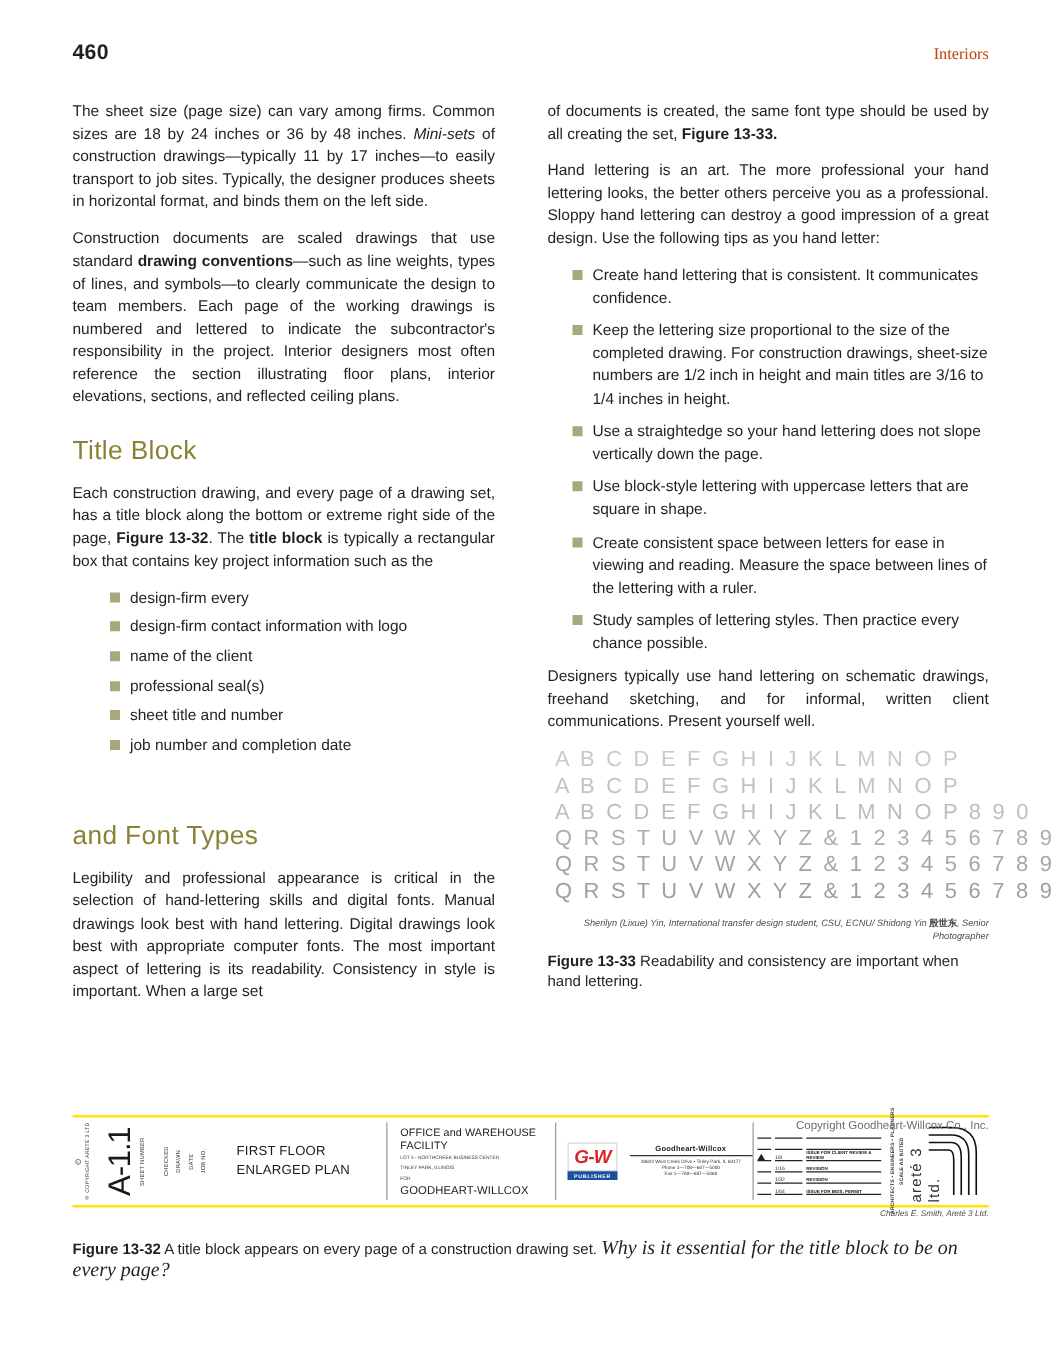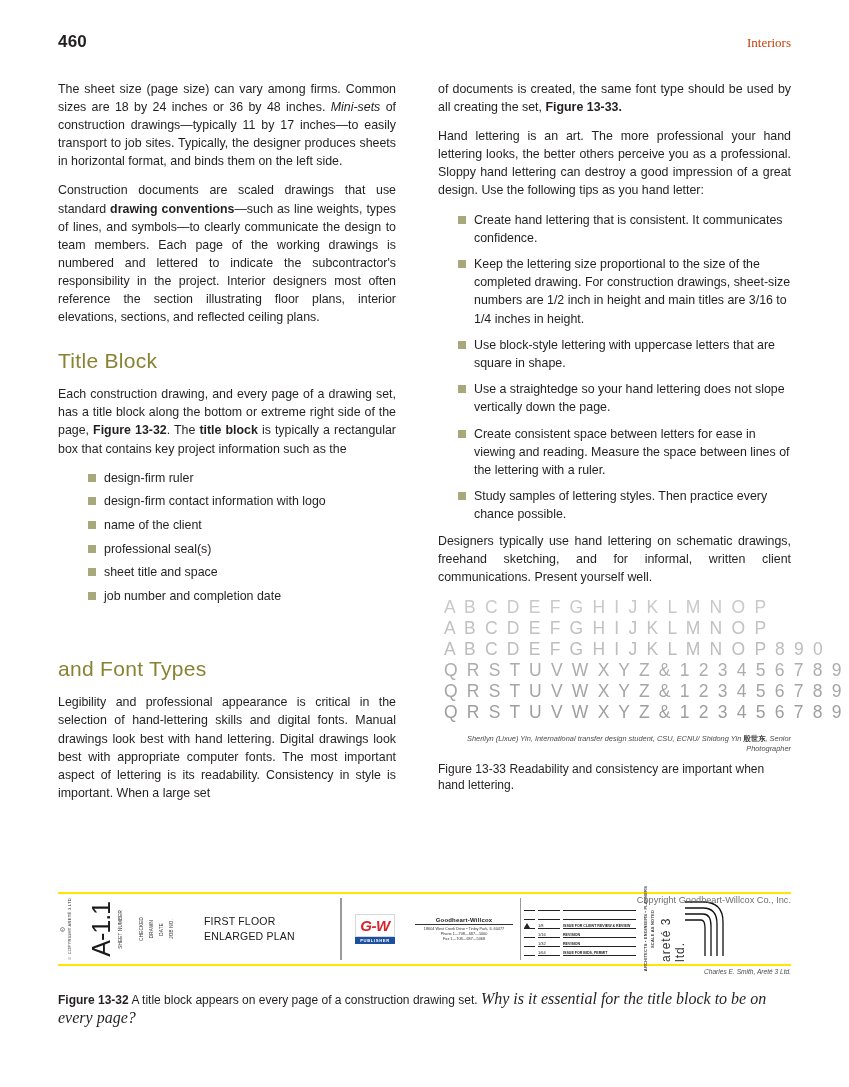--- a/index.html
+++ b/index.html
@@ -112,21 +112,21 @@
     line-height: 10px;
   }
   .credit .cn { font-style: normal; font-weight: bold; color: #3a3a3a; }
 
   .figcap {
     margin-top: 7px;
     font-size: 12px;
     line-height: 16.5px;
     color: #231f20;
   }
-  .figcap b { font-weight: normal; }
+  .figcap b { font-weight: bold; }
 
   
   .tb-wrap {
     position: absolute;
     left: 58px; top: 888px;
     width: 733px; height: 82px;
   }
   .tb-rule {
     position: absolute; left: 0; right: 0; height: 2.2px; background: #ffe500;
   }
@@ -234,44 +234,44 @@
 
       <p class="body"><span>The sheet size (page size) can vary among firms. Common sizes are 18 by 24 inches or 36 by 48 inches. </span><i>Mini-sets</i><span> of construction drawings—typically 11 by 17 inches—to easily transport to job sites. Typically, the designer produces sheets in horizontal format, and binds them on the left side.</span></p>
 
       <p class="body"><span>Construction documents are scaled drawings that use standard </span><b>drawing conventions</b><span>—such as line weights, types of lines, and symbols—to clearly communicate the design to team members. Each page of the working drawings is numbered and lettered to indicate the subcontractor's responsibility in the project. Interior designers most often reference the section illustrating floor plans, interior elevations, sections, and reflected ceiling plans.</span></p>
 
       <h2 class="section">Title Block</h2>
 
       <p class="body"><span>Each construction drawing, and every page of a drawing set, has a title block along the bottom or extreme right side of the page, </span><b>Figure 13-32</b><span>. The </span><b>title block</b><span> is typically a rectangular box that contains key project information such as the</span></p>
 
       <ul class="blist">
-        <li><span class="sq"></span><span>design-firm ruler</span></li>
+        <li><span class="sq"></span><span>design-firm every</span></li>
         <li><span class="sq"></span><span>design-firm contact information with logo</span></li>
         <li><span class="sq"></span><span>name of the client</span></li>
         <li><span class="sq"></span><span>professional seal(s)</span></li>
-        <li><span class="sq"></span><span>sheet title and space</span></li>
+        <li><span class="sq"></span><span>sheet title and number</span></li>
         <li><span class="sq"></span><span>job number and completion date</span></li>
       </ul>
 
       <h2 class="section tight"><br><span>and Font Types</span></h2>
 
       <p class="body">Legibility and professional appearance is critical in the selection of hand-lettering skills and digital fonts. Manual drawings look best with hand lettering. Digital drawings look best with appropriate computer fonts. The most important aspect of lettering is its readability. Consistency in style is important. When a large set</p>
     </div>
 
     <div class="col">
 
       <p class="body"><span>of documents is created, the same font type should be used by all creating the set, </span><b>Figure 13-33.</b></p>
 
       <p class="body">Hand lettering is an art. The more professional your hand lettering looks, the better others perceive you as a professional. Sloppy hand lettering can destroy a good impression of a great design. Use the following tips as you hand letter:</p>
 
       <ul class="blist right-list">
         <li><span class="sq"></span><span>Create hand lettering that is consistent. It communicates confidence.</span></li>
         <li><span class="sq"></span><span>Keep the lettering size proportional to the size of the completed drawing. For construction drawings, sheet-size numbers are 1/2 inch in height and main titles are 3/16 to 1/4 inches in height.</span></li>
+        <li><span class="sq"></span><span>Use a straightedge so your hand lettering does not slope vertically down the page.</span></li>
         <li><span class="sq"></span><span>Use block-style lettering with uppercase letters that are square in shape.</span></li>
-        <li><span class="sq"></span><span>Use a straightedge so your hand lettering does not slope vertically down the page.</span></li>
         <li><span class="sq"></span><span>Create consistent space between letters for ease in viewing and reading. Measure the space between lines of the lettering with a ruler.</span></li>
         <li><span class="sq"></span><span>Study samples of lettering styles. Then practice every chance possible.</span></li>
       </ul>
 
       <p class="body">Designers typically use hand lettering on schematic drawings, freehand sketching, and for informal, written client communications. Present yourself well.</p>
 
       <div class="lettering-fig">
         <div class="lettering-rows">
           <div class="lrow r1">A B C D E F G H I J K L M N O P</div>
           <div class="lrow r2">A B C D E F G H I J K L M N O P</div>
@@ -323,20 +323,27 @@
         </div>
       </div>
 
       <div class="tb-seg seg-title">
         <div class="t1">FIRST FLOOR</div>
         <div class="t1">ENLARGED PLAN</div>
       </div>
 
       <div class="tb-div"></div>
 
+      <div class="tb-seg seg-proj">
+        <div class="pmain">OFFICE and WAREHOUSE FACILITY</div>
+        <div class="psub">LOT 5 - NORTHCREEK BUSINESS CENTER</div>
+        <div class="psub">TINLEY PARK, ILLINOIS</div>
+        <div class="pfor">FOR</div>
+        <div class="pfirm">GOODHEART-WILLCOX</div>
+      </div>
 
       <div class="tb-div"></div>
 
       <div class="tb-seg seg-logo">
         <div class="gw-box">
             <span>G-W</span>
           </div>
         <div class="gw-bar">PUBLISHER</div>
       </div>
 

